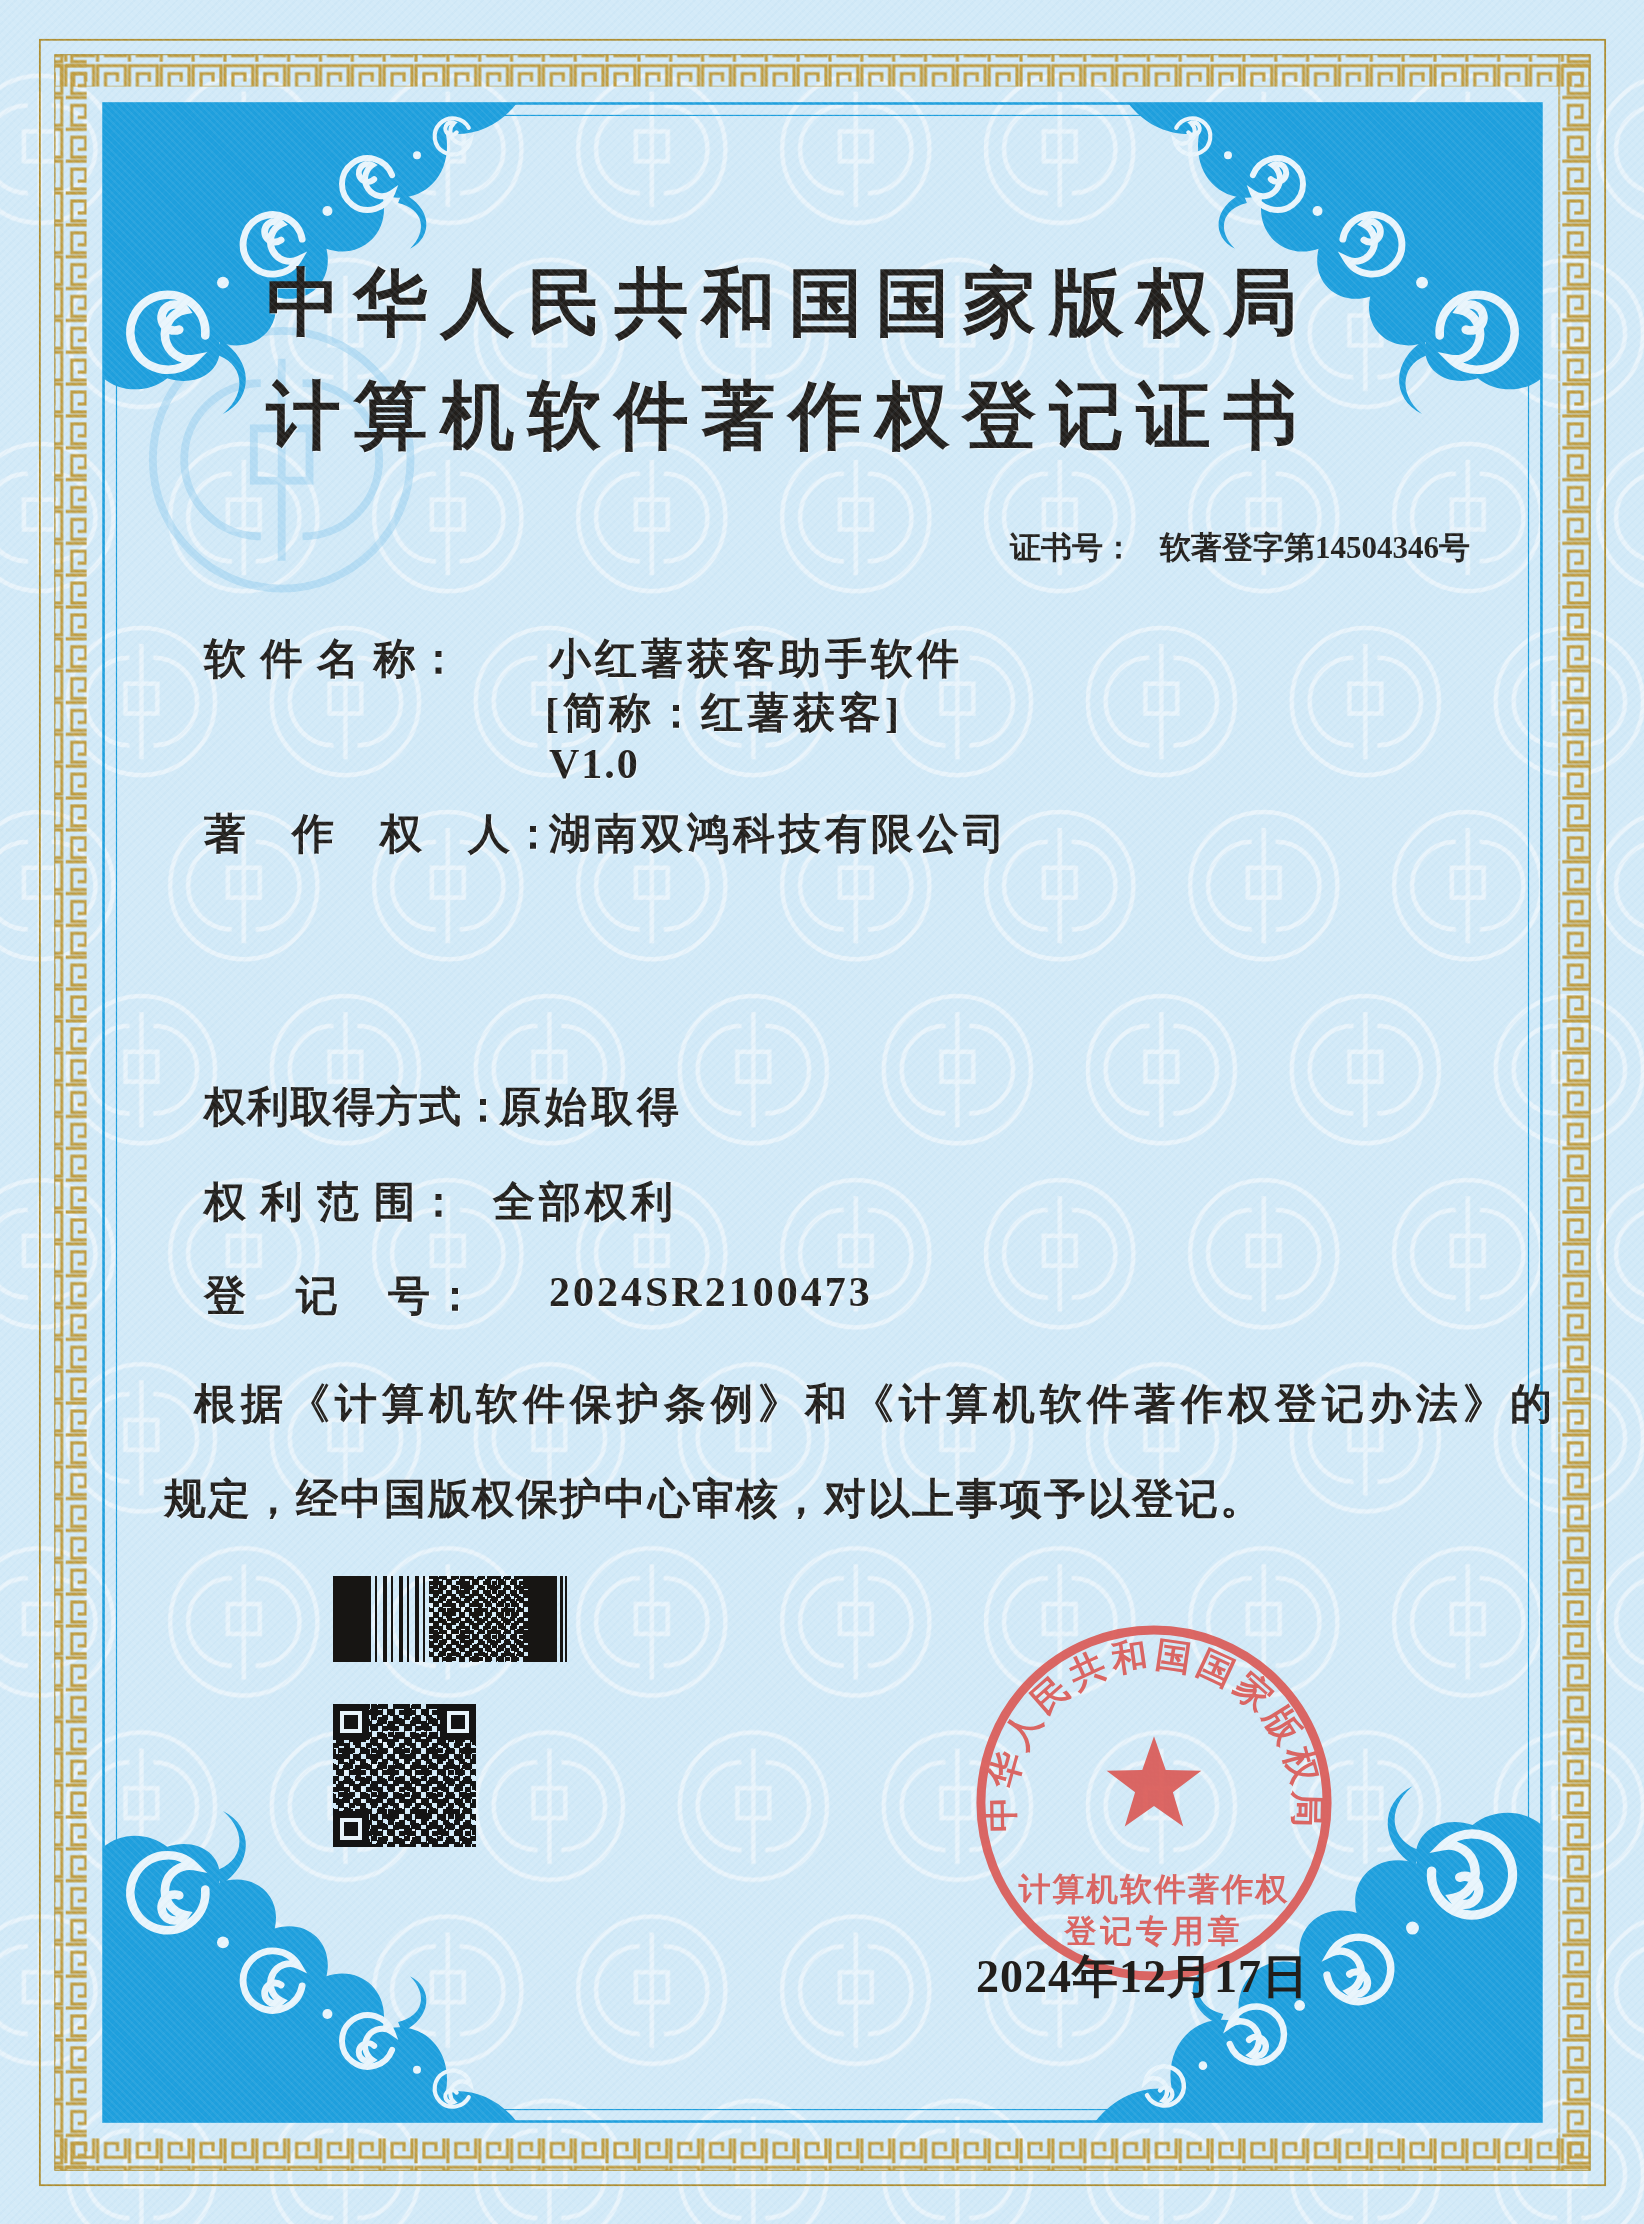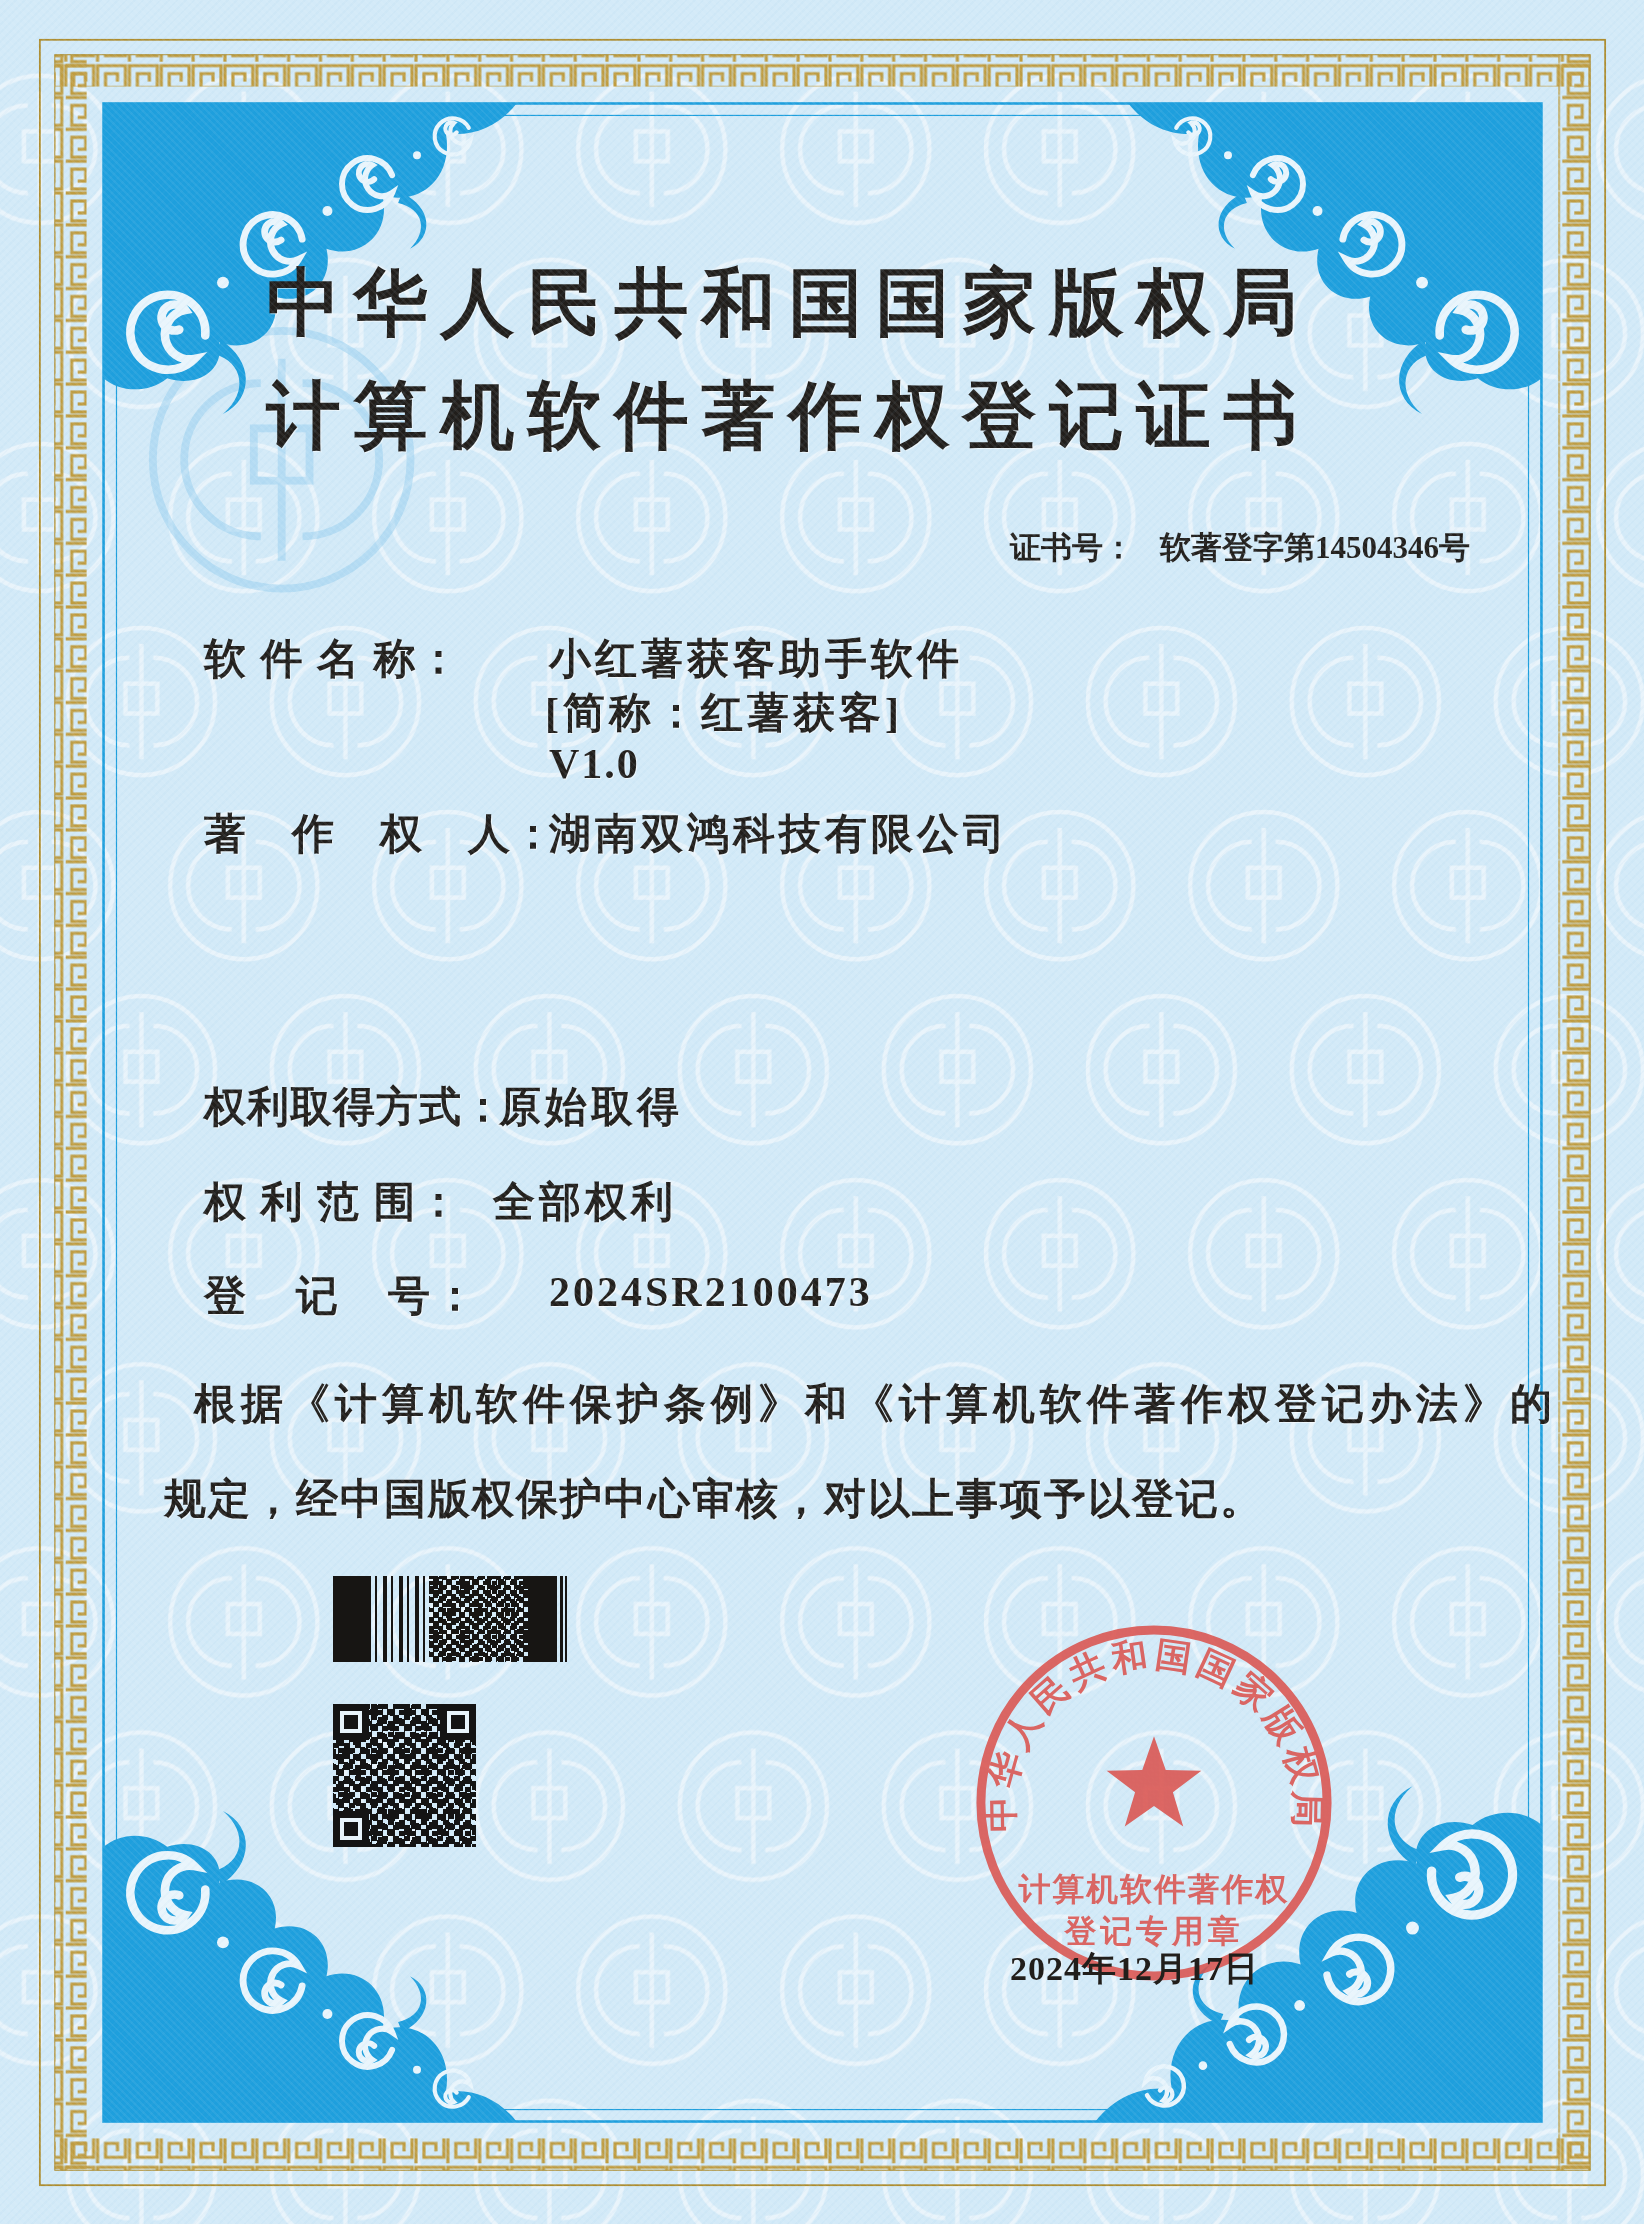--- a/index.html
+++ b/index.html
@@ -28,21 +28,21 @@
   .fvalue{letter-spacing:4px;}
   .v-name{left:549px;top:631px;} .l-name{top:631px;}
   .v-alias{left:545px;top:685px;} .v-version{left:549px;top:740px;letter-spacing:2px;}
   .l-owner{top:806px;} .v-owner{left:549px;top:806px;}
   .l-acq{top:1079px;letter-spacing:1px;} .v-acq{left:499px;top:1079px;}
   .l-scope{top:1174px;} .v-scope{left:493px;top:1174px;}
   .l-reg{top:1268px;letter-spacing:4px;} .v-reg{left:549px;top:1268px;letter-spacing:3px;}
   .stmt{font-size:42px;font-weight:600;text-shadow:1px 1px 0 rgba(255,255,255,.55);}
   .stmt1{left:194px;top:1376px;letter-spacing:5px;}
   .stmt2{left:164px;top:1471px;letter-spacing:2px;}
-  .date{left:1010px;top:1946px;font-size:34px;font-weight:600;letter-spacing:1px;z-index:6;}
+  .date{left:976px;top:1946px;font-size:46px;font-weight:600;letter-spacing:1px;z-index:6;}
 
   
   .barcode{position:absolute;left:333px;top:1576px;width:234px;height:86px;z-index:4;}
   .barcode .seg{position:absolute;top:0;height:100%;}
   .bc1{left:0;width:34px;background:#171513;}
   .bc2{left:34px;width:62px;background:repeating-linear-gradient(90deg,#171513 0 4px,transparent 4px 8px,#171513 8px 10px,transparent 10px 16px);}
   .bc3{left:96px;width:100px;
        background:repeating-conic-gradient(#171513 0% 25%,transparent 0% 50%) 0 0/9px 9px,
                   repeating-conic-gradient(transparent 0% 30%,#171513 0% 55%,transparent 0% 75%,#171513 0% 100%) 4px 3px/13px 11px;}
   .bc4{left:195px;width:26px;background:#171513;}

